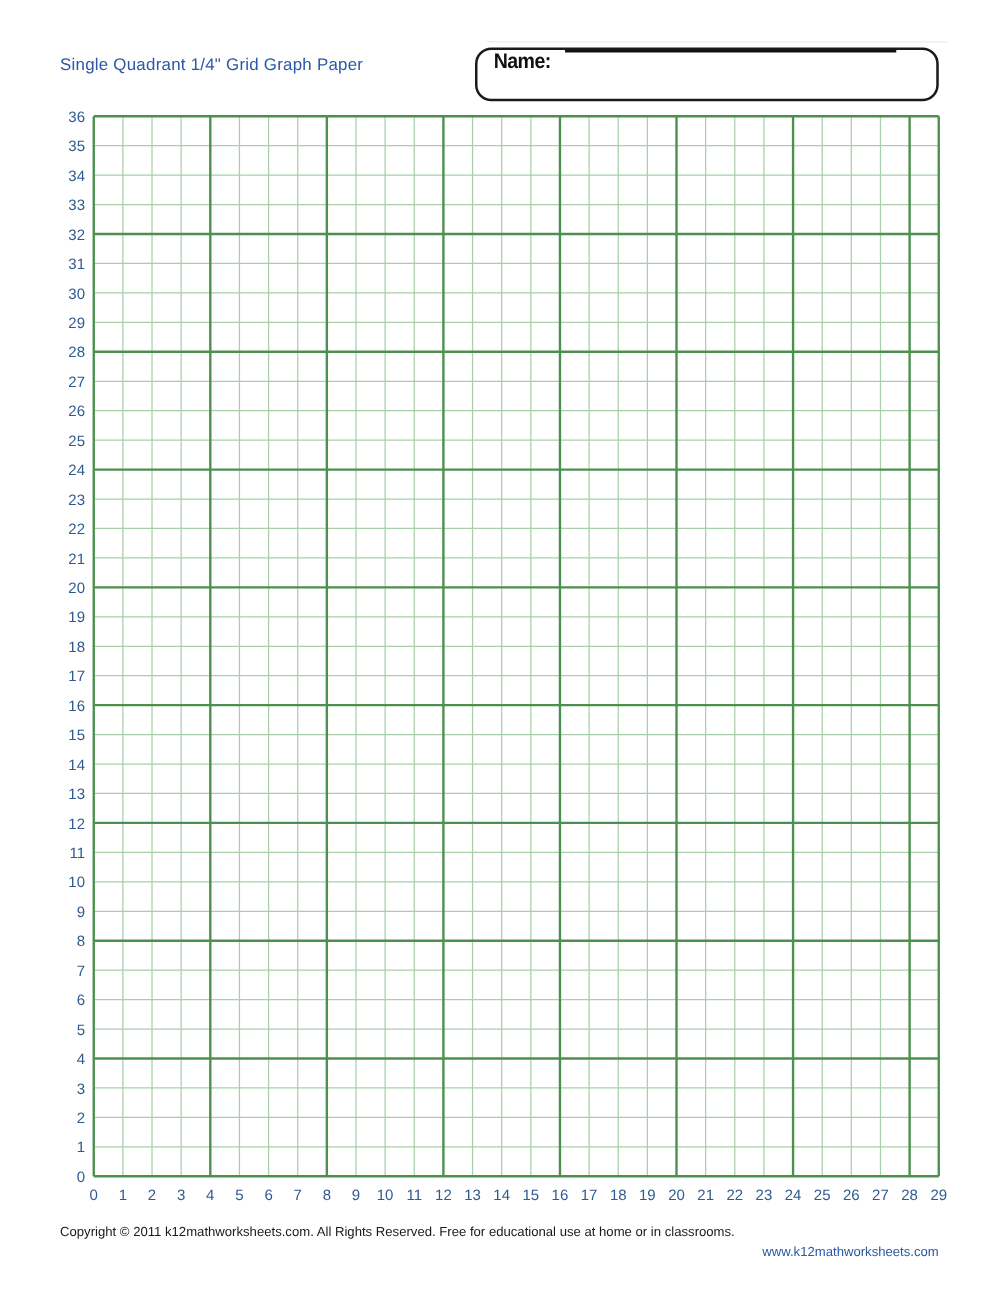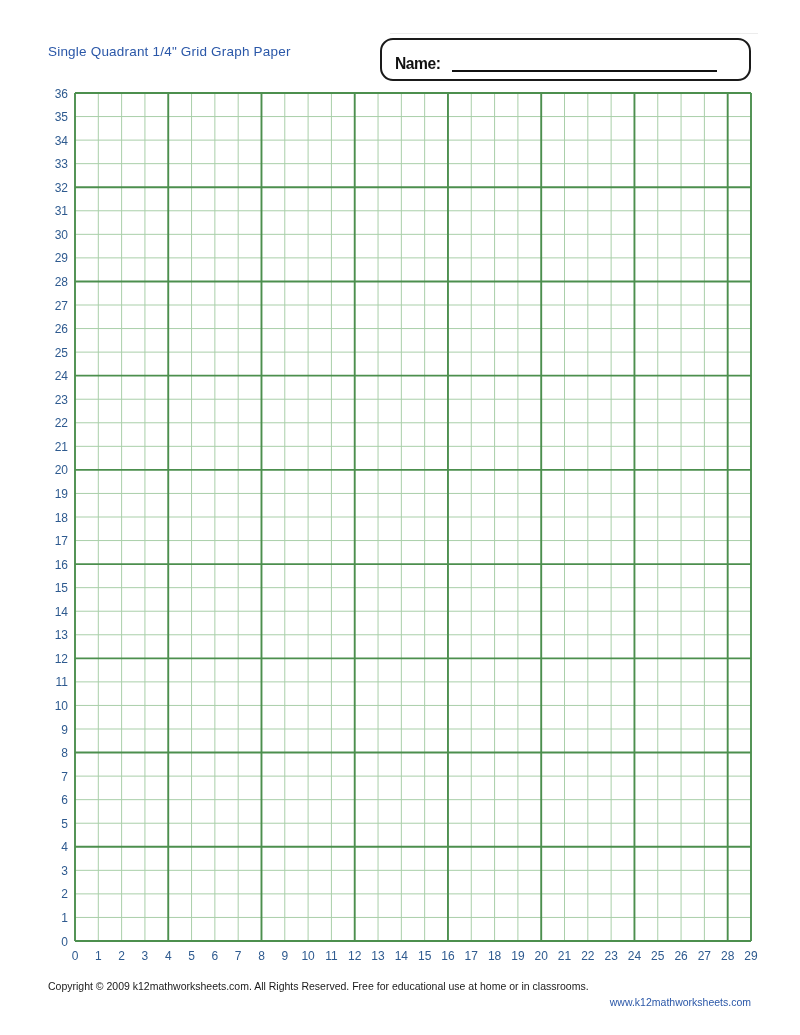--- a/index.html
+++ b/index.html
@@ -35,21 +35,21 @@
   #name-box {
     position: absolute;
     left: 380px;
     top: 38px;
     width: 371px;
     height: 43px;
     border: 2.5px solid #1a1a1a;
     border-radius: 13px;
     box-sizing: border-box;
     display: flex;
-    align-items: flex-end;
+    align-items: flex-start;
     padding: 0 32px 7px 13px;
   }
   #name-label {
     font-size: 17px;
     font-weight: bold;
     color: #111111;
     letter-spacing: -0.5px;
     line-height: 1;
     transform: scaleX(0.92);
     transform-origin: left bottom;
@@ -235,17 +235,17 @@
       <text x="611.1379310344828" y="960" text-anchor="middle" fill="#2e5a8f" font-size="12" font-family="&quot;Liberation Sans&quot;, sans-serif">23</text>
       <text x="634.448275862069" y="960" text-anchor="middle" fill="#2e5a8f" font-size="12" font-family="&quot;Liberation Sans&quot;, sans-serif">24</text>
       <text x="657.7586206896551" y="960" text-anchor="middle" fill="#2e5a8f" font-size="12" font-family="&quot;Liberation Sans&quot;, sans-serif">25</text>
       <text x="681.0689655172414" y="960" text-anchor="middle" fill="#2e5a8f" font-size="12" font-family="&quot;Liberation Sans&quot;, sans-serif">26</text>
       <text x="704.3793103448276" y="960" text-anchor="middle" fill="#2e5a8f" font-size="12" font-family="&quot;Liberation Sans&quot;, sans-serif">27</text>
       <text x="727.6896551724137" y="960" text-anchor="middle" fill="#2e5a8f" font-size="12" font-family="&quot;Liberation Sans&quot;, sans-serif">28</text>
       <text x="751" y="960" text-anchor="middle" fill="#2e5a8f" font-size="12" font-family="&quot;Liberation Sans&quot;, sans-serif">29</text>
     </svg>
 
   <div id="footer">
-    <span id="footer-copyright">Copyright © 2009  k12mathworksheets.com. All Rights Reserved. Free for educational use at home or in classrooms.</span>
+    <span id="footer-copyright">Copyright © 2011  k12mathworksheets.com. All Rights Reserved. Free for educational use at home or in classrooms.</span>
     <a id="footer-site" href="#">www.k12mathworksheets.com</a>
   </div>
 
 </div>
 
 </body></html>

